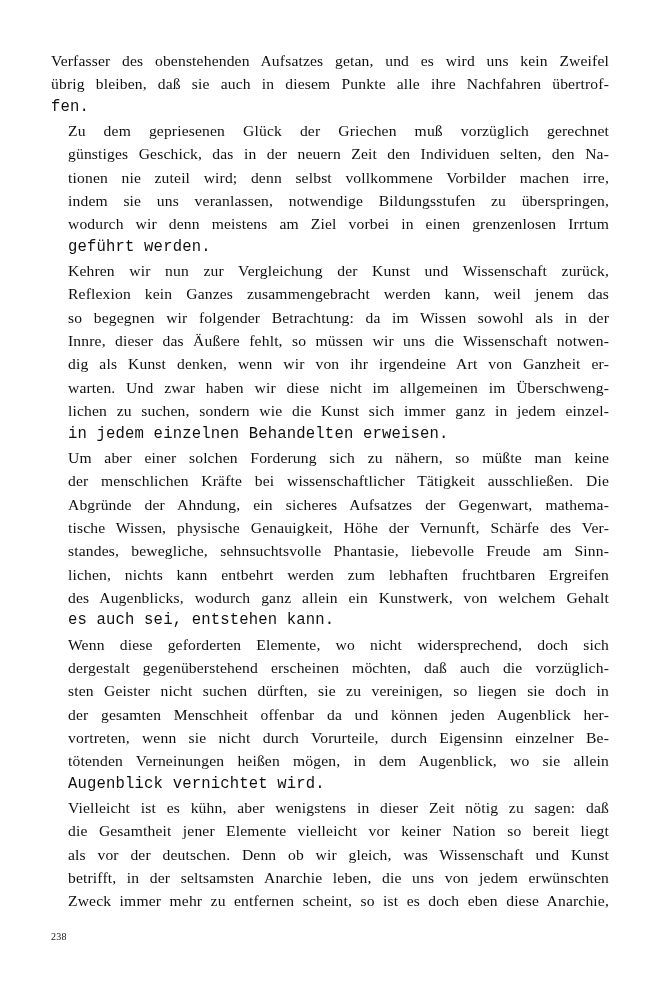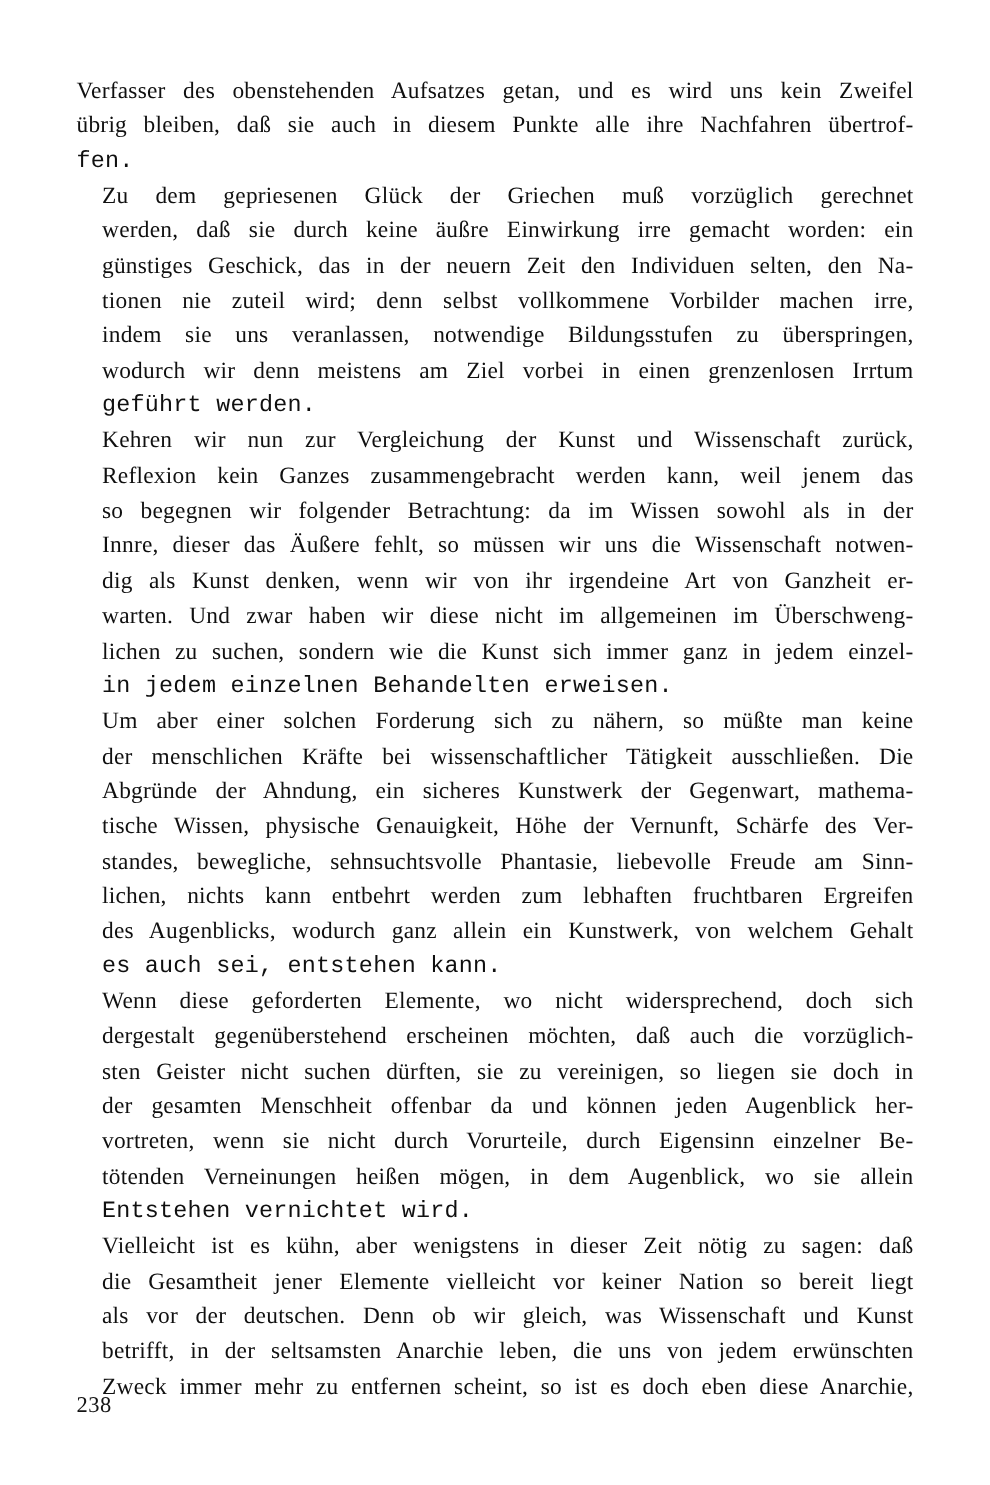--- a/index.html
+++ b/index.html
@@ -54,75 +54,74 @@
     text-align-last: left;
     font-family: Liberation Mono, monospace;
   }
   .line.first-indent {
     text-indent: 17px;
   }
   .folio {
     position: absolute;
     left: 51px;
     top: 930px;
-    font-size: 15px;
+    font-size: 10px;
     line-height: 14px;
     color: #141414;
     font-family: "Liberation Serif", "DejaVu Serif", serif;
     letter-spacing: 0.02em;
   }
 </style>
 </head>
 <body>
 
 <div class="page">
 
   <div class="text-block">
       <p class="para">
         <span class="line">Verfasser des obenstehenden Aufsatzes getan, und es wird uns kein Zweifel</span>
         <span class="line">übrig bleiben, daß sie auch in diesem Punkte alle ihre Nachfahren übertrof-</span>
         <span class="line last">fen.</span>
       </p>
       <p class="para indented">
         <span class="line first-indent">Zu dem gepriesenen Glück der Griechen muß vorzüglich gerechnet</span>
-        <span class="line">werden, daß sie durch keine äußre Einwirkung irre gemacht worden: ein</span>
         <span class="line">günstiges Geschick, das in der neuern Zeit den Individuen selten, den Na-</span>
         <span class="line">tionen nie zuteil wird; denn selbst vollkommene Vorbilder machen irre,</span>
         <span class="line">indem sie uns veranlassen, notwendige Bildungsstufen zu überspringen,</span>
         <span class="line">wodurch wir denn meistens am Ziel vorbei in einen grenzenlosen Irrtum</span>
         <span class="line last">geführt werden.</span>
       </p>
       <p class="para indented">
         <span class="line first-indent">Kehren wir nun zur Vergleichung der Kunst und Wissenschaft zurück,</span>
         <span class="line">Reflexion kein Ganzes zusammengebracht werden kann, weil jenem das</span>
         <span class="line">so begegnen wir folgender Betrachtung: da im Wissen sowohl als in der</span>
         <span class="line">Innre, dieser das Äußere fehlt, so müssen wir uns die Wissenschaft notwen-</span>
         <span class="line">dig als Kunst denken, wenn wir von ihr irgendeine Art von Ganzheit er-</span>
         <span class="line">warten. Und zwar haben wir diese nicht im allgemeinen im Überschweng-</span>
         <span class="line">lichen zu suchen, sondern wie die Kunst sich immer ganz in jedem einzel-</span>
         <span class="line last">in jedem einzelnen Behandelten erweisen.</span>
       </p>
       <p class="para indented">
         <span class="line first-indent">Um aber einer solchen Forderung sich zu nähern, so müßte man keine</span>
         <span class="line">der menschlichen Kräfte bei wissenschaftlicher Tätigkeit ausschließen. Die</span>
-        <span class="line">Abgründe der Ahndung, ein sicheres Kunstwerk der Gegenwart, mathema-</span>
+        <span class="line">Abgründe der Ahndung, ein sicheres Aufsatzes der Gegenwart, mathema-</span>
         <span class="line">tische Wissen, physische Genauigkeit, Höhe der Vernunft, Schärfe des Ver-</span>
         <span class="line">standes, bewegliche, sehnsuchtsvolle Phantasie, liebevolle Freude am Sinn-</span>
         <span class="line">lichen, nichts kann entbehrt werden zum lebhaften fruchtbaren Ergreifen</span>
         <span class="line">des Augenblicks, wodurch ganz allein ein Kunstwerk, von welchem Gehalt</span>
         <span class="line last">es auch sei, entstehen kann.</span>
       </p>
       <p class="para indented">
         <span class="line first-indent">Wenn diese geforderten Elemente, wo nicht widersprechend, doch sich</span>
         <span class="line">dergestalt gegenüberstehend erscheinen möchten, daß auch die vorzüglich-</span>
         <span class="line">sten Geister nicht suchen dürften, sie zu vereinigen, so liegen sie doch in</span>
         <span class="line">der gesamten Menschheit offenbar da und können jeden Augenblick her-</span>
         <span class="line">vortreten, wenn sie nicht durch Vorurteile, durch Eigensinn einzelner Be-</span>
         <span class="line">tötenden Verneinungen heißen mögen, in dem Augenblick, wo sie allein</span>
-        <span class="line last">Entstehen vernichtet wird.</span>
+        <span class="line last">Augenblick vernichtet wird.</span>
       </p>
       <p class="para indented">
         <span class="line first-indent">Vielleicht ist es kühn, aber wenigstens in dieser Zeit nötig zu sagen: daß</span>
         <span class="line">die Gesamtheit jener Elemente vielleicht vor keiner Nation so bereit liegt</span>
         <span class="line">als vor der deutschen. Denn ob wir gleich, was Wissenschaft und Kunst</span>
         <span class="line">betrifft, in der seltsamsten Anarchie leben, die uns von jedem erwünschten</span>
         <span class="line">Zweck immer mehr zu entfernen scheint, so ist es doch eben diese Anarchie,</span>
       </p>
     </div>
 

